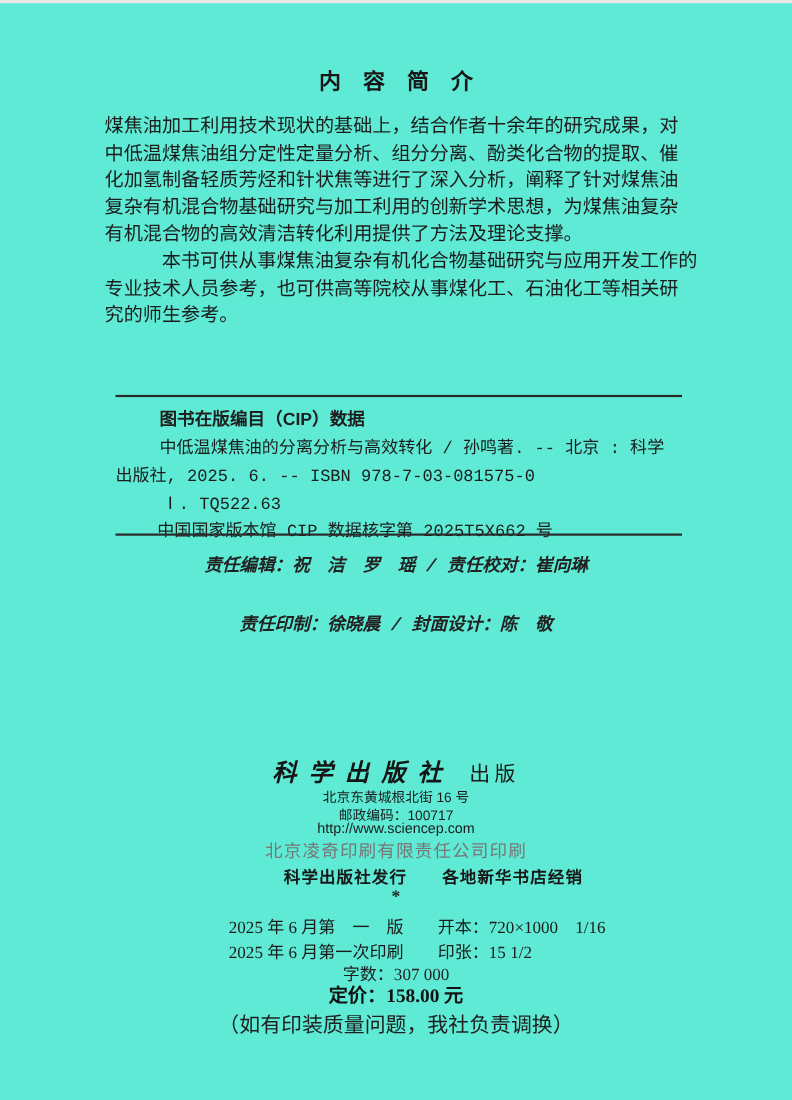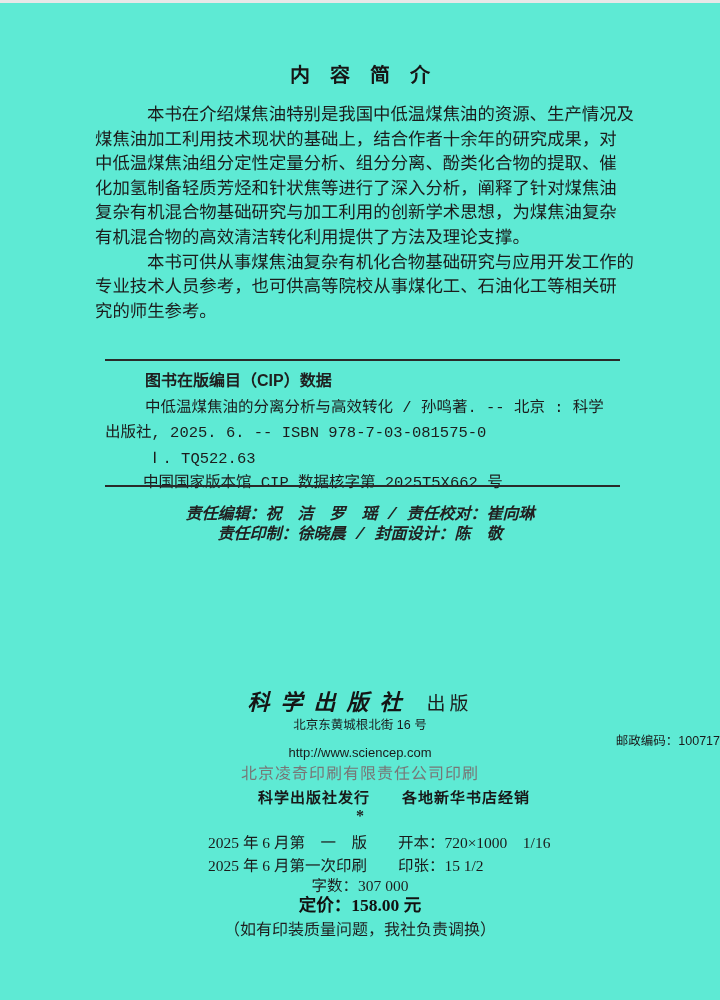--- a/index.html
+++ b/index.html
@@ -45,61 +45,60 @@
   .cip-entry2{top:416px;left:105px;}
   .cip-class{top:442px;left:147px;}
   .cip-record{top:466px;left:143px;}
   
   .staff-line{
     position:absolute;left:0;width:720px;text-align:center;
     font-style:italic;font-weight:bold;font-size:16px;
     white-space:nowrap;color:#222;font-family:Liberation Mono, monospace;
   }
   .staff-1{top:497px;}
-  .staff-2{top:517px;}
+  .staff-2{top:551px;}
   
   .centered{position:absolute;left:0;width:720px;text-align:center;white-space:nowrap;}
   .press-line{top:681px;}
   .press-name{
     font-weight:bold;font-style:italic;
     font-size:22px;letter-spacing:11px;color:#151515;
   }
   .press-suffix{
     font-size:19px;margin-left:14px;letter-spacing:4px;color:#1c1c1c;
   }
   .pub-small{
     font-family:"Liberation Sans","DejaVu Sans",sans-serif;
     font-weight:normal;font-size:12.5px;color:#1a1a1a;
   }
   .pub-address{top:711px;}
-  .pub-postcode{top:727px;text-align:right;}
+  .pub-postcode{top:727px;}
   .pub-website{top:742px;font-size:13px;}
   .pub-printer{top:757px;font-size:16px;color:#777777;letter-spacing:1px;}
   .pub-dist{top:783px;font-size:15px;font-weight:bold;letter-spacing:1px;color:#181818;padding-left:34px;}
   .pub-star{top:804px;font-size:16px;font-weight:bold;}
   
   .colo-line{
     position:absolute;left:208px;
     font-size:15.5px;white-space:nowrap;color:#1b1b1b;
   }
   .colo-1{top:827px;}
   .colo-2{top:850px;}
   .colo-words{top:870px;font-size:15.5px;}
   .colo-price{top:888px;font-size:17.5px;font-weight:bold;color:#111;}
-  .colo-note{top:913px;font-size:16px;}
+  .colo-note{top:913px;font-size:19px;}
 </style>
 </head>
 <body>
 
 <div class="page">
 
   <div class="intro-title">内　容　简　介</div>
 
   <div class="intro-body">
-    <div class="iline indent">本书在介绍煤焦油特别是我国中低温煤焦油的资源、生产情况及</div>
     <div class="iline">煤焦油加工利用技术现状的基础上，结合作者十余年的研究成果，对</div>
     <div class="iline">中低温煤焦油组分定性定量分析、组分分离、酚类化合物的提取、催</div>
     <div class="iline">化加氢制备轻质芳烃和针状焦等进行了深入分析，阐释了针对煤焦油</div>
     <div class="iline">复杂有机混合物基础研究与加工利用的创新学术思想，为煤焦油复杂</div>
     <div class="iline">有机混合物的高效清洁转化利用提供了方法及理论支撑。</div>
     <div class="iline indent">本书可供从事煤焦油复杂有机化合物基础研究与应用开发工作的</div>
     <div class="iline">专业技术人员参考，也可供高等院校从事煤化工、石油化工等相关研</div>
     <div class="iline">究的师生参考。</div>
   </div>
 

